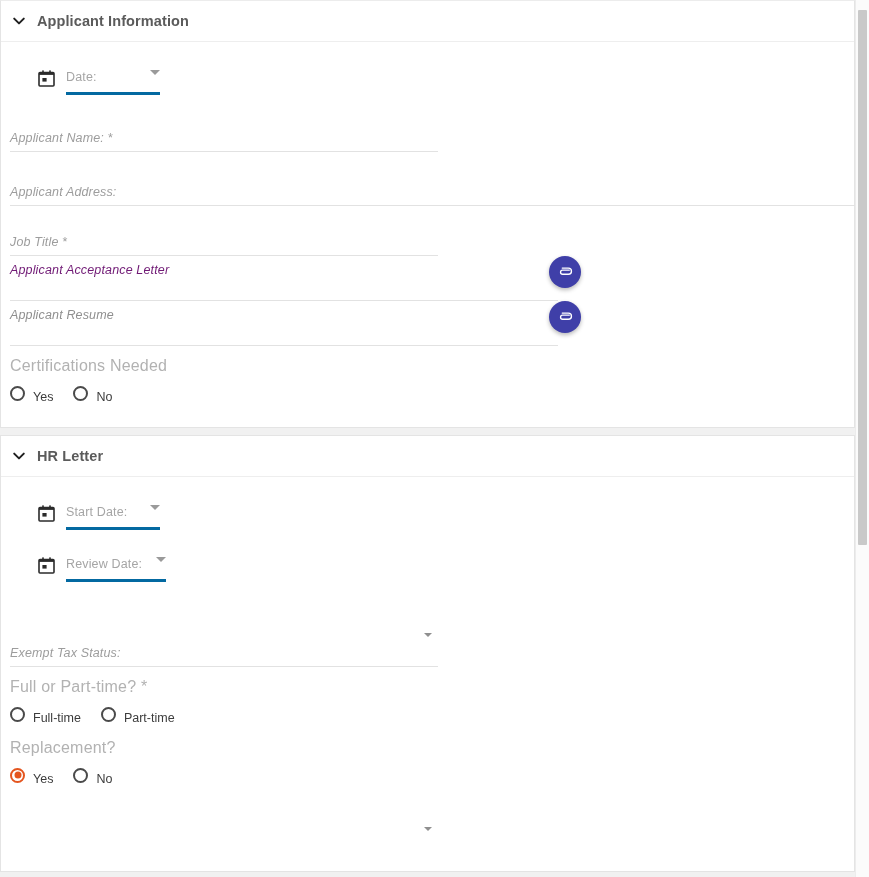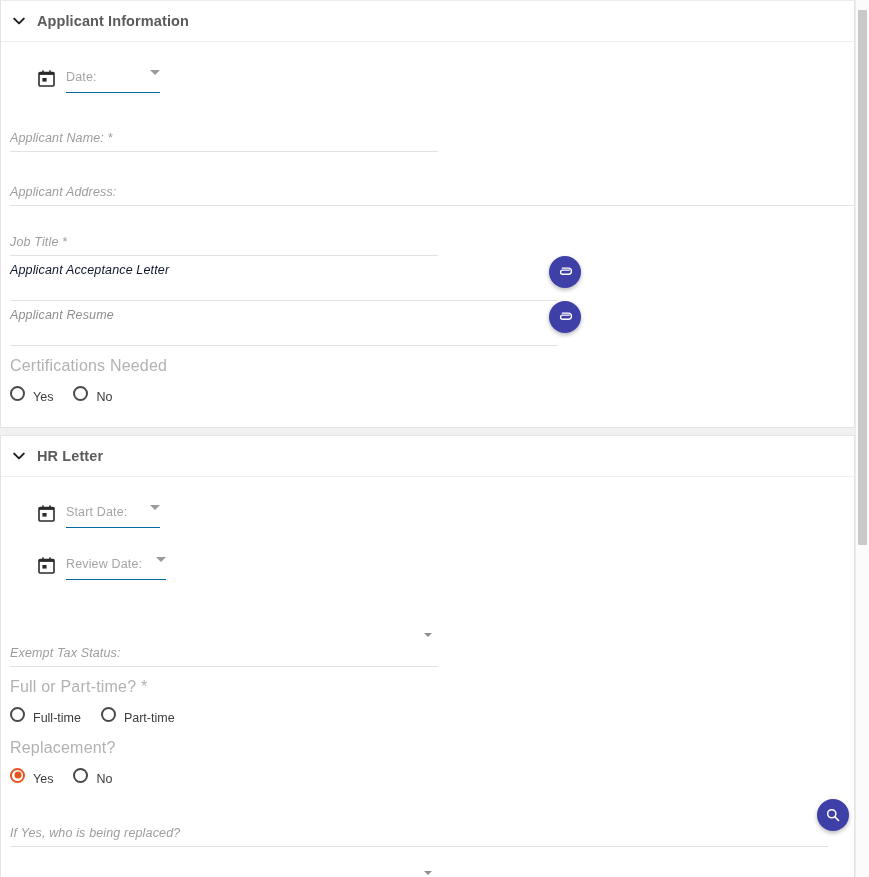--- a/index.html
+++ b/index.html
@@ -99,21 +99,21 @@
     top: 14px;
     width: 17px; height: 17px;
   }
   .cal-icon svg { display: block; }
   .date-field {
     position: absolute;
     left: 56px;
     top: 12px;
     width: 94px;
     height: 24px;
-    border-bottom: 1px solid #0369a1;
+    border-bottom: 3px solid #0369a1;
   }
   .date-field .dlabel {
     position: absolute;
     left: 0; top: 2px;
     font-size: 12.5px;
     color: #a5a5a5;
     letter-spacing: .15px;
   }
   .date-field .dcaret {
     position: absolute;
@@ -275,21 +275,21 @@
       </div>
 
       <div class="sp6"></div>
 
       <div class="field">
         <span class="ftext"><span>Job Title </span><span class="req">*</span></span>
         <span class="line w428"></span>
       </div>
 
       <div class="field" style="height:45px">
-        <span class="ftext" style="bottom:24px;color:#0f172a">Applicant Acceptance Letter</span>
+        <span class="ftext" style="bottom:24px;color:#701a75">Applicant Acceptance Letter</span>
         <span class="line w548"></span>
         <span class="circle-btn" style="left:539px; top:0px;">
           <svg width="17" height="17" viewBox="0 0 20 20">
             <path d="M14.5 7.2 H6.6 a2.4 2.4 0 0 0 0 4.8 h6.8 a3.6 3.6 0 0 0 0-7.2 H6.2" fill="none" stroke="#ffffff" stroke-width="1.6" stroke-linecap="round"></path>
           </svg>
         </span>
       </div>
 
       <div class="field" style="height:45px">
         <span class="ftext" style="bottom:24px;color:#8f8f8f">Applicant Resume</span>
@@ -396,30 +396,20 @@
           <span class="radio-label">Yes</span>
         </span>
         <span class="radio-item">
           <span class="radio"></span>
           <span class="radio-label">No</span>
         </span>
       </div>
 
       <div class="sp14"></div>
 
-      <div class="field">
-        <span class="ftext">If Yes, who is being replaced?</span>
-        <span class="line w818"></span>
-        <span class="circle-btn" style="left:807px; top:-4px;">
-          <svg width="16" height="16" viewBox="0 0 18 18">
-            <circle cx="7.6" cy="7.6" r="4.6" fill="none" stroke="#ffffff" stroke-width="1.7"></circle>
-            <line x1="11.2" y1="11.2" x2="15.2" y2="15.2" stroke="#ffffff" stroke-width="1.9" stroke-linecap="round"></line>
-          </svg>
-        </span>
-      </div>
 
       <div class="sp14"></div>
 
       <div class="field">
 
         <span class="sel-caret" style="left:414px"><span class="caret sm"></span></span>
 
       </div>
 
     </div>

